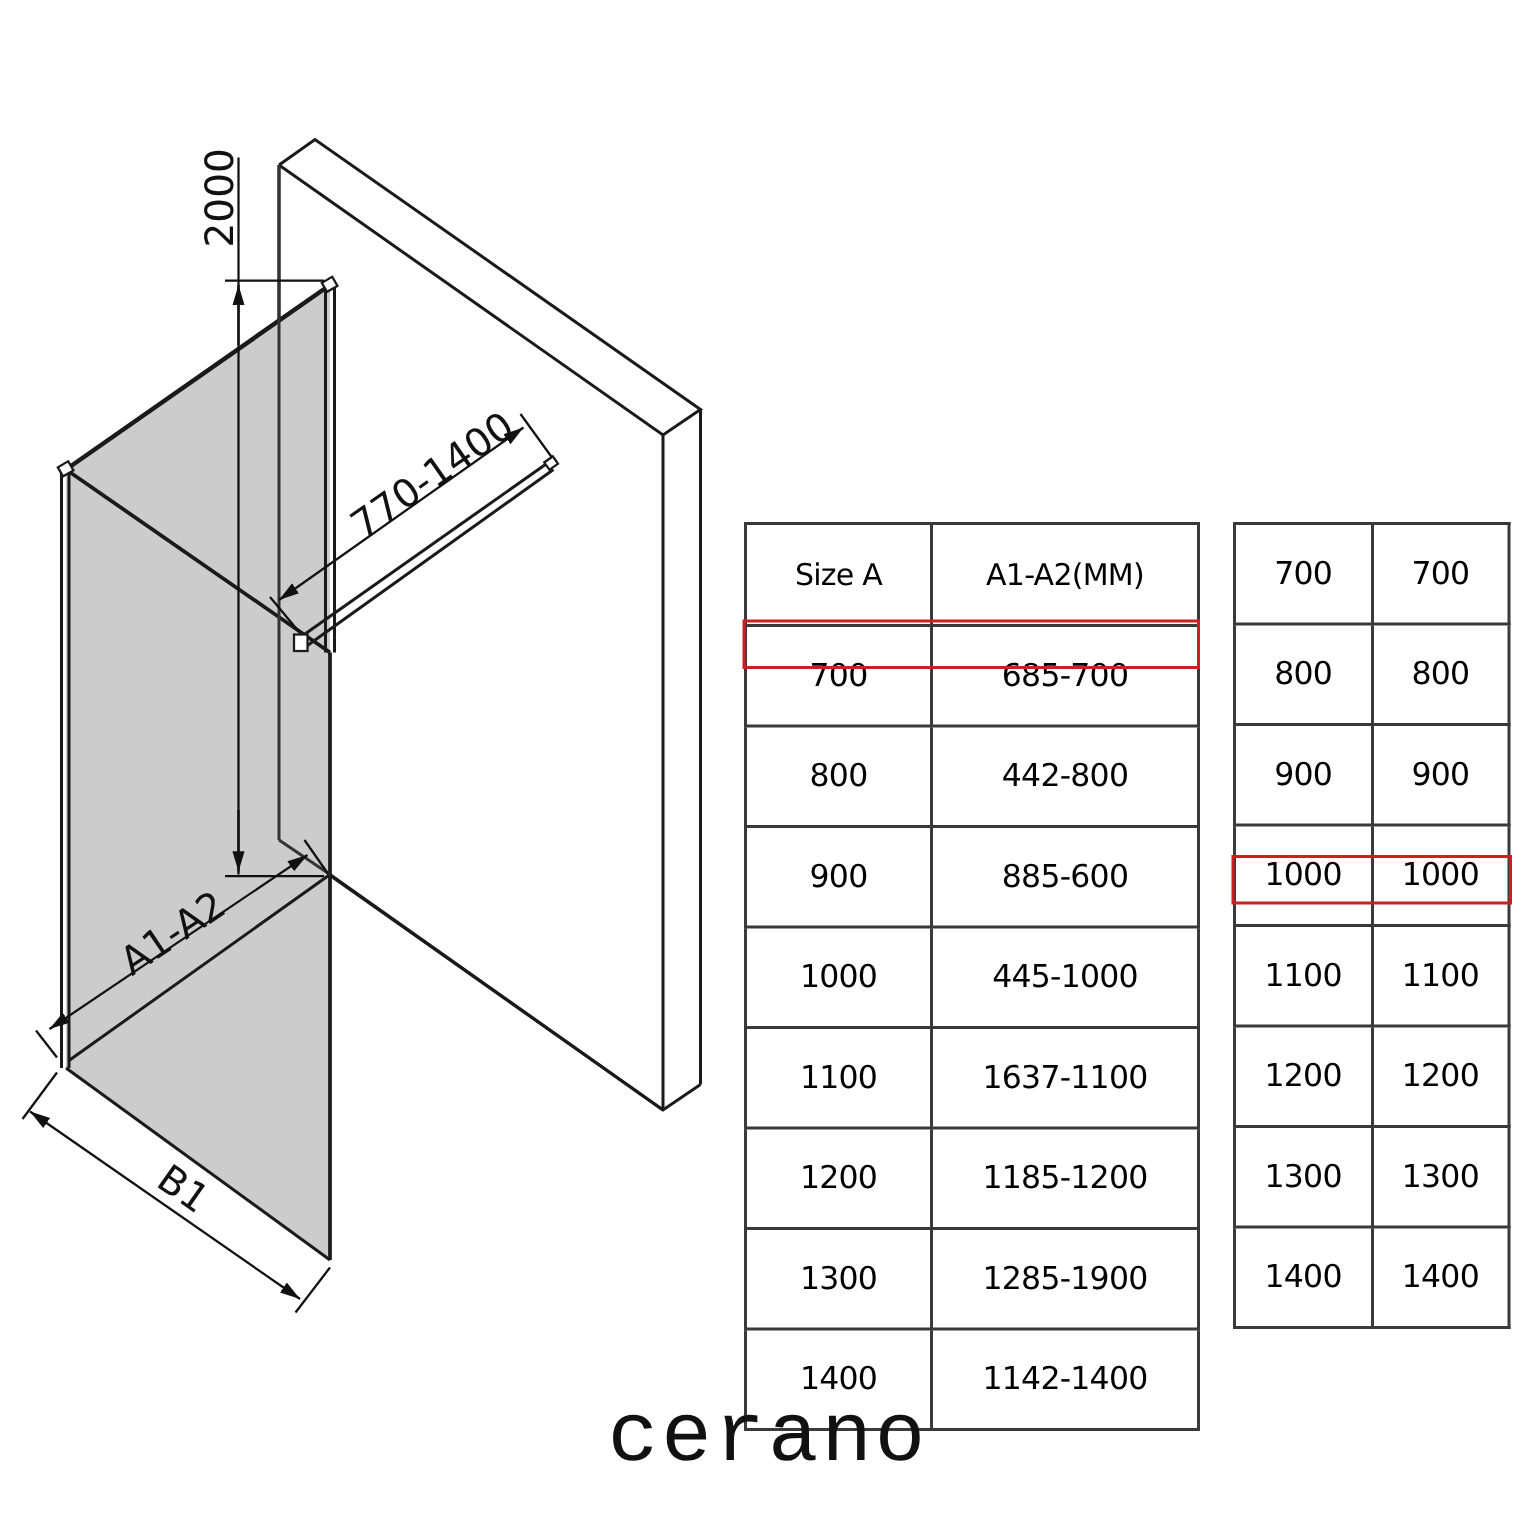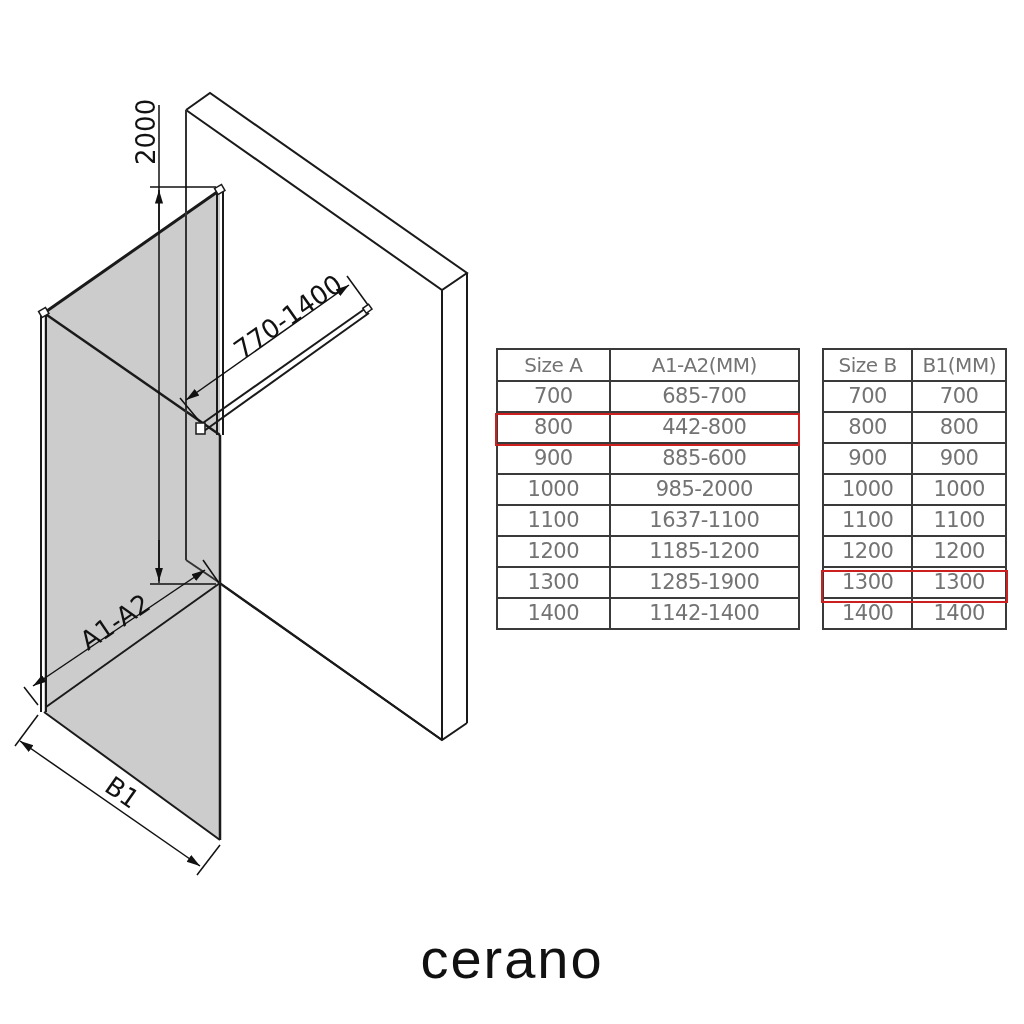--- a/index.html
+++ b/index.html
@@ -1,32 +1,32 @@
 <!DOCTYPE html>
 <html><head>
   <meta charset="utf-8">
   <style>
     html, body { margin: 0; padding: 0; background: #ffffff; }
     body { width: 1024px; height: 1024px; position: relative; overflow: hidden;
            font-family: "DejaVu Sans", sans-serif; color: #111; }
     #drawing { position: absolute; left: 0; top: 0; width: 1024px; height: 1024px; }
     .tbl { position: absolute; border-collapse: collapse; background: #fff; }
-    .tbl td, .tbl th { border: 2px solid #3a3a3a; padding: 0; text-align: center;
+    .tbl td, .tbl th { border: 2px solid #3a3a3a; padding: 18px; text-align: center;
       font-family: "DejaVu Sans", sans-serif; font-weight: normal; font-size: 21px;
-      line-height: 29px; height: 29px; color: #737373; letter-spacing: -0.5px; }
+      line-height: 29px; height: 29px; color: #000000; letter-spacing: -0.5px; }
     .tbl th { font-size: 20px; height: 30px; }
     #tableA { left: 496px; top: 348px; width: 304px; }
     #tableA .c1 { width: 112px; }
     #tableA .c2 { width: 190px; }
     #tableB { left: 822px; top: 348px; width: 185px; }
     #tableB .c1 { width: 90px; }
     #tableB .c2 { width: 93px; }
     .hl { position: absolute; border: 2px solid #cc1f1f; box-sizing: border-box; pointer-events: none; }
     #brand { position: absolute; left: 0; width: 1024px; top: 926px; text-align: center;
-      font-family: Liberation Sans, sans-serif; font-weight: 200; font-size: 56px;
+      font-family: Liberation Mono, monospace; font-weight: 200; font-size: 56px;
       letter-spacing: 2px; color: #111; }
     .dim-label { font-family: "DejaVu Sans", sans-serif; font-size: 26px; fill: #111; }
   </style>
 </head>
 <body>
 
 <svg id="drawing" viewBox="0 0 1024 1024" xmlns="http://www.w3.org/2000/svg">
   <defs>
     <marker id="arr" viewBox="0 0 10 10" refX="10" refY="5" markerWidth="9" markerHeight="9" orient="auto-start-reverse">
       <path d="M0,2 L10,5 L0,8 z" fill="#111"></path>
@@ -123,21 +123,21 @@
   <tr>
         <td>800</td>
         <td>442-800</td>
       </tr>
   <tr>
         <td>900</td>
         <td>885-600</td>
       </tr>
   <tr>
         <td>1000</td>
-        <td>985-2000</td>
+        <td>445-1000</td>
       </tr>
   <tr>
         <td>1100</td>
         <td>1637-1100</td>
       </tr>
   <tr>
         <td>1200</td>
         <td>1185-1200</td>
       </tr>
   <tr>
@@ -147,24 +147,20 @@
   <tr>
         <td>1400</td>
         <td>1142-1400</td>
       </tr>
 </tbody>
   </table>
 <div class="hl" style="left:495px; top:413px; width:305px; height:33px;"></div>
 
 <table id="tableB" class="tbl">
   <tbody>
-      <tr>
-    <th class="c1">Size  B</th>
-    <th class="c2">B1(MM)</th>
-  </tr>
   <tr>
         <td>700</td>
         <td>700</td>
       </tr>
   <tr>
         <td>800</td>
         <td>800</td>
       </tr>
   <tr>
         <td>900</td>

